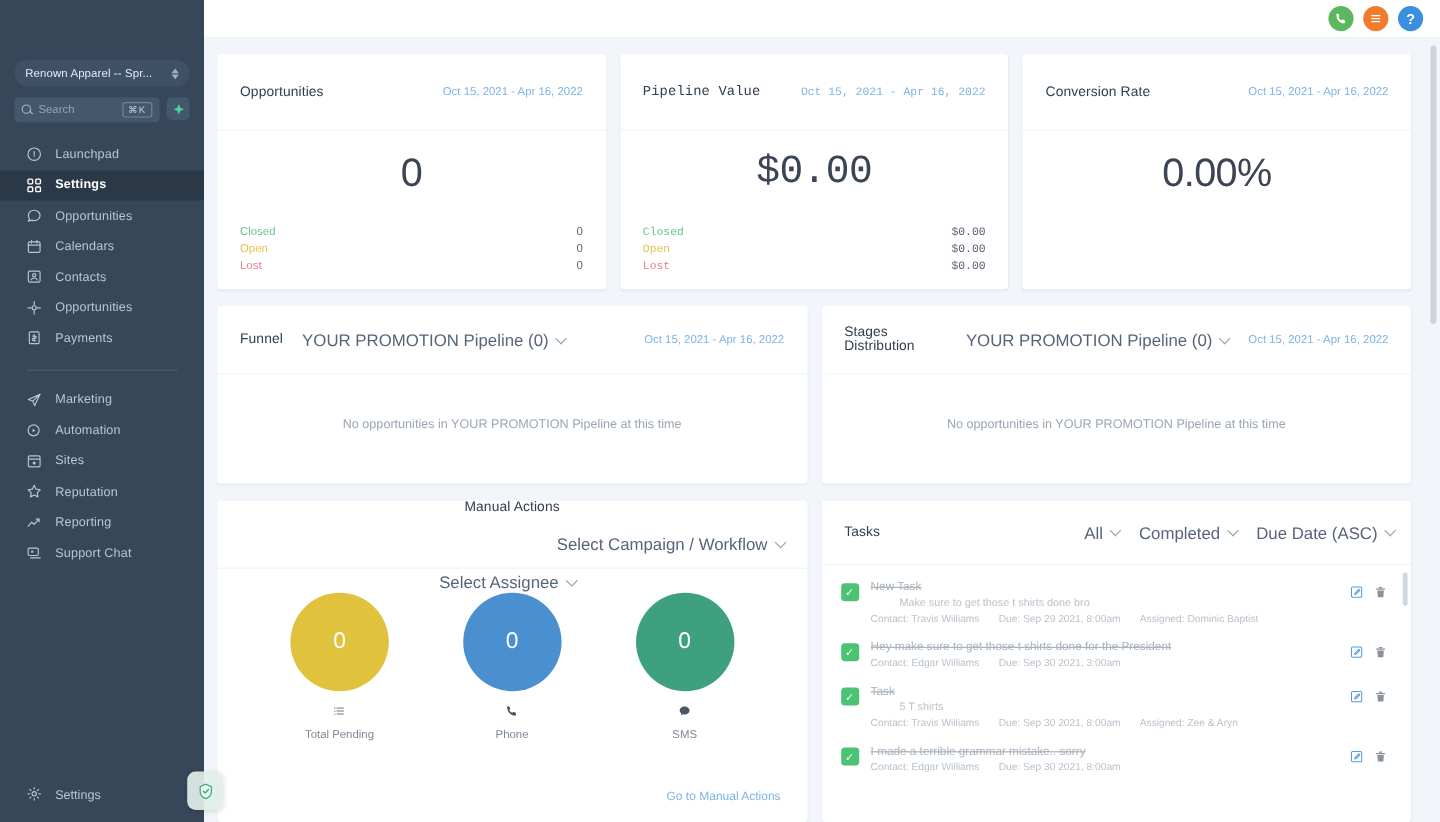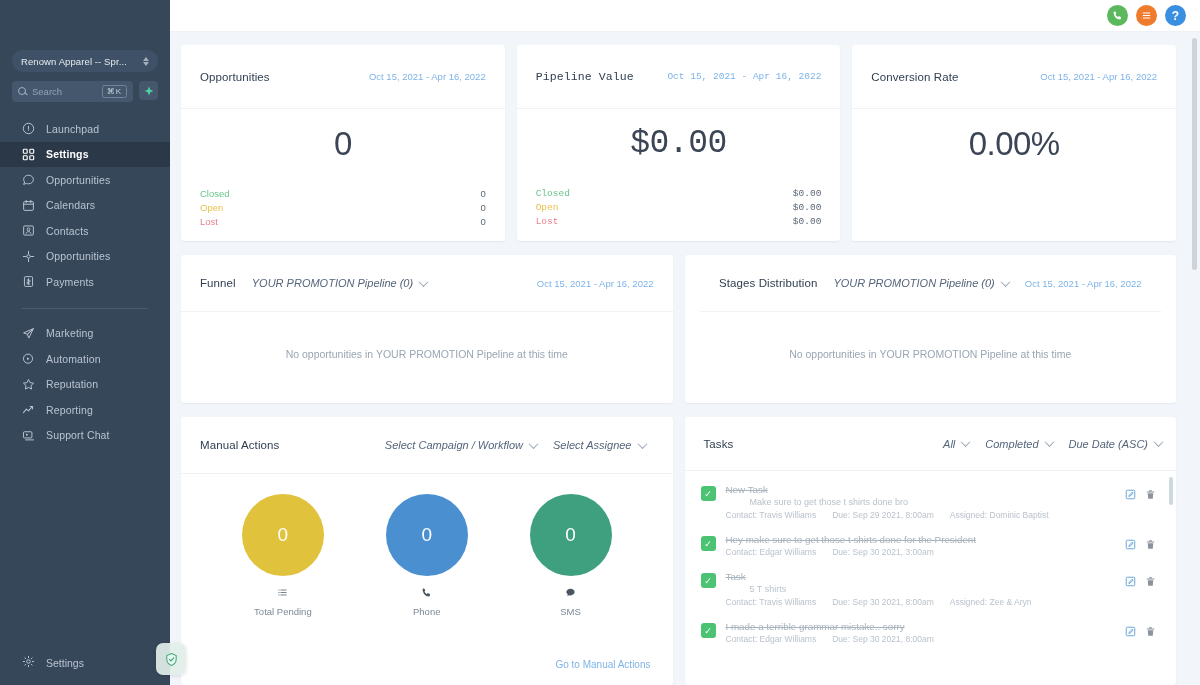--- a/index.html
+++ b/index.html
@@ -117,22 +117,22 @@
     box-shadow: 0 1px 2px rgba(42,62,85,.07);
     display: flex; flex-direction: column;
   }
   .card-head {
     height: 64px; display: flex; align-items: center;
     padding: 0 19px; border-bottom: 1px solid #f0f3f6; gap: 16px;
   }
   .card-title { font-size: 11.5px; color: #2f3e50; letter-spacing: .1px; }
   .date-range { font-size: 9.5px; color: #7eb3e8; margin-left: auto; white-space: nowrap; cursor: pointer; }
   .dropdown {
-    font-size: 11px; color: #55657a; display: flex; align-items: center; gap: 7px;
-    cursor: pointer; white-space: nowrap; font-style: italic;
+    font-size: 14px; color: #55657a; display: flex; align-items: center; gap: 7px;
+    cursor: pointer; white-space: nowrap;
   }
   .chev { width: 7px; height: 7px; border-right: 1.3px solid #9aa7b6; border-bottom: 1.3px solid #9aa7b6;
           transform: rotate(45deg) translate(-1px,-1px); display: inline-block; }
 
   
   .kpi-body { flex: 1; padding: 16px 19px 14px 19px; display: flex; flex-direction: column; }
   .kpi-value { text-align: center; font-size: 33px; color: #3b4555; font-weight: 300; letter-spacing: -.5px; }
   .kpi-legend { margin-top: auto; display: flex; flex-direction: column; gap: 3px; }
   .kpi-line { display: flex; justify-content: space-between; font-size: 9.5px; }
   .kpi-line .lbl.closed { color: #68c48a; }
@@ -301,20 +301,30 @@
       <div class="nav-item">
         <span class="ic">
           <svg width="13" height="13" viewBox="0 0 16 16" fill="none" stroke="#b8c4d1" stroke-width="1.2">
               <circle cx="7.4" cy="8.2" r="5.6"></circle>
               <path d="M6.3 6.4l3 1.8-3 1.8z" fill="#b8c4d1" stroke="none"></path>
             </svg>
         </span>
         <span>Automation</span>
       </div>
 
+      <div class="nav-item">
+        <span class="ic">
+          <svg width="13" height="13" viewBox="0 0 16 16" fill="none" stroke="#b8c4d1" stroke-width="1.2">
+              <rect x="2" y="2.4" width="12" height="11.2" rx="1.3"></rect>
+              <path d="M2 5.6h12"></path>
+              <circle cx="8" cy="9.6" r="1.6" fill="#b8c4d1" stroke="none"></circle>
+            </svg>
+        </span>
+        <span>Sites</span>
+      </div>
 
       <div class="nav-item">
         <span class="ic">
           <svg width="13" height="13" viewBox="0 0 16 16" fill="none" stroke="#b8c4d1" stroke-width="1.2">
               <path d="M8 1.8l1.9 3.9 4.3.6-3.1 3 .7 4.3L8 11.6l-3.8 2 .7-4.3-3.1-3 4.3-.6z" stroke-linejoin="round"></path>
             </svg>
         </span>
         <span>Reputation</span>
       </div>
 
@@ -460,21 +470,21 @@
             </span>
             <span class="date-range">Oct 15, 2021 - Apr 16, 2022</span>
           </div>
           <div class="empty-note">No opportunities in YOUR PROMOTION Pipeline at this time</div>
         </div>
       </div>
 
       <div class="row" style="height:268px;">
 
         <div class="card" style="flex:1;">
-          <div class="card-head" style="height:57px;">
+          <div class="card-head" style="height:57px;flex-direction:column;">
             <span class="card-title">Manual Actions</span>
             <span class="dropdown" style="margin-left:auto;">
               <span>Select Campaign / Workflow</span>
               <span class="chev"></span>
             </span>
             <span class="dropdown" style="margin-right:8px;">
               <span>Select Assignee</span>
               <span class="chev"></span>
             </span>
           </div>

